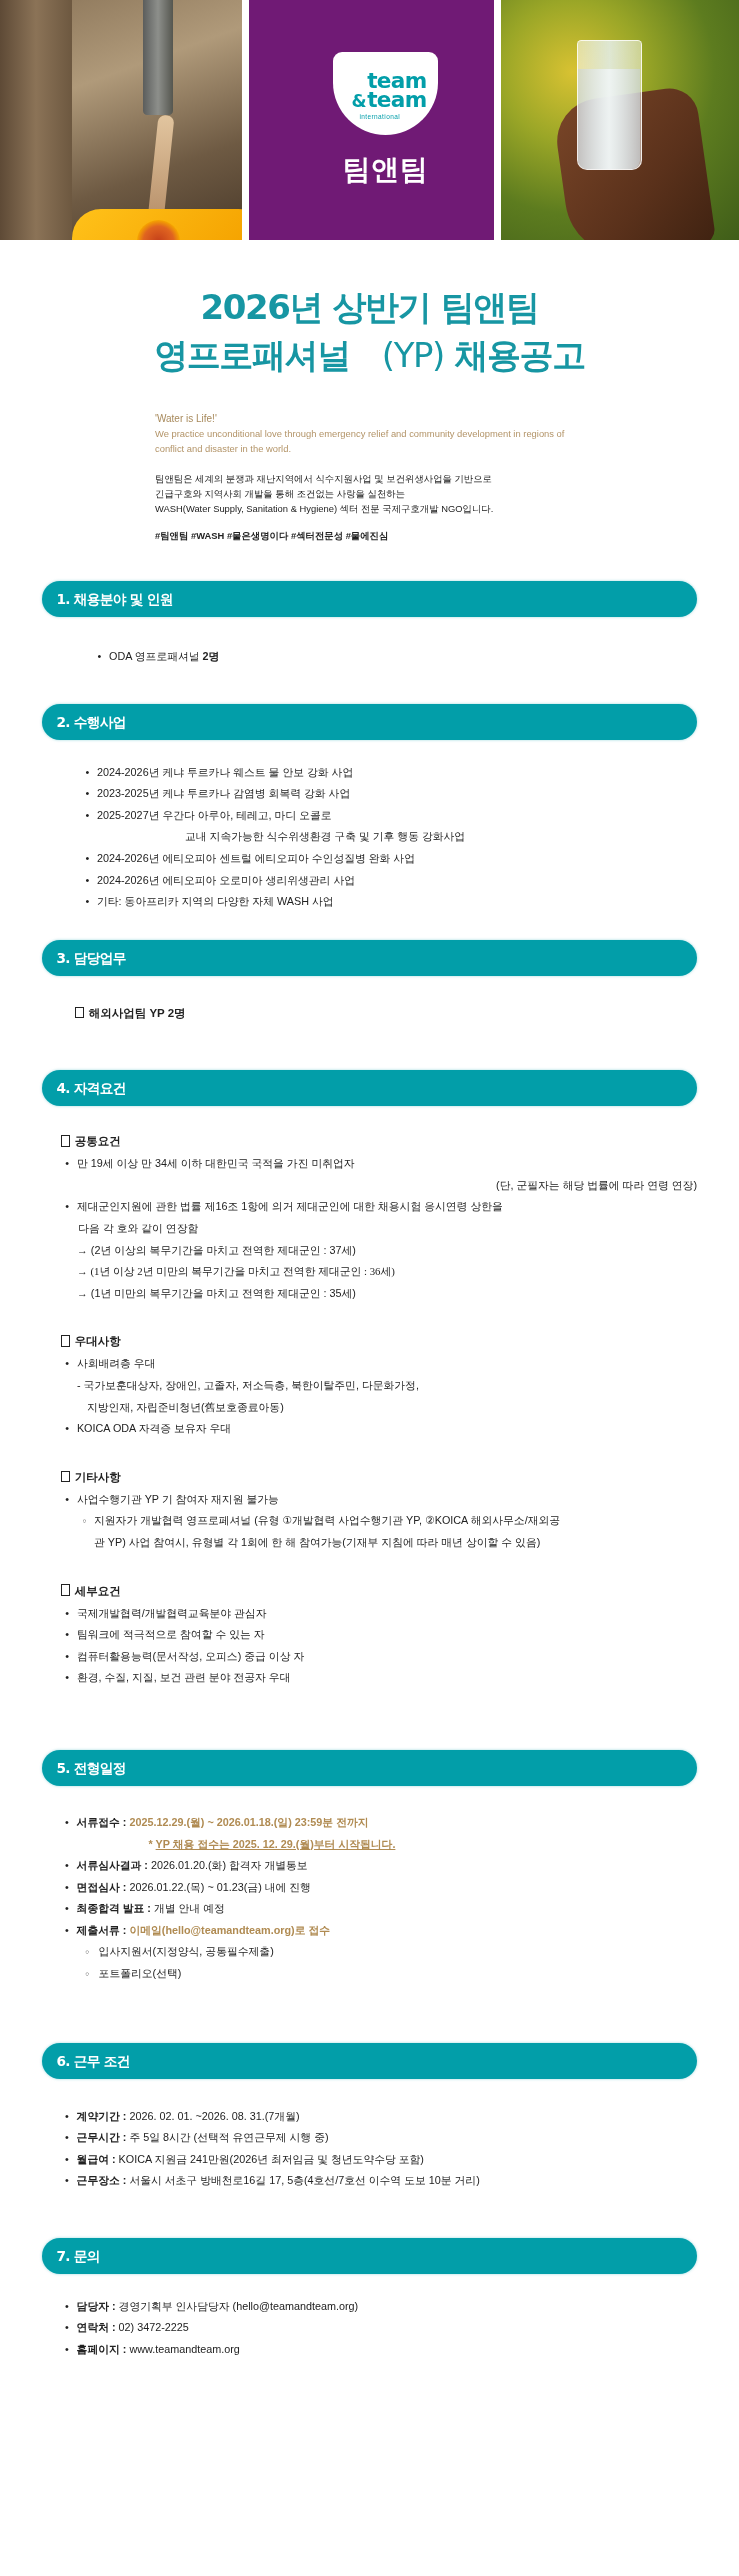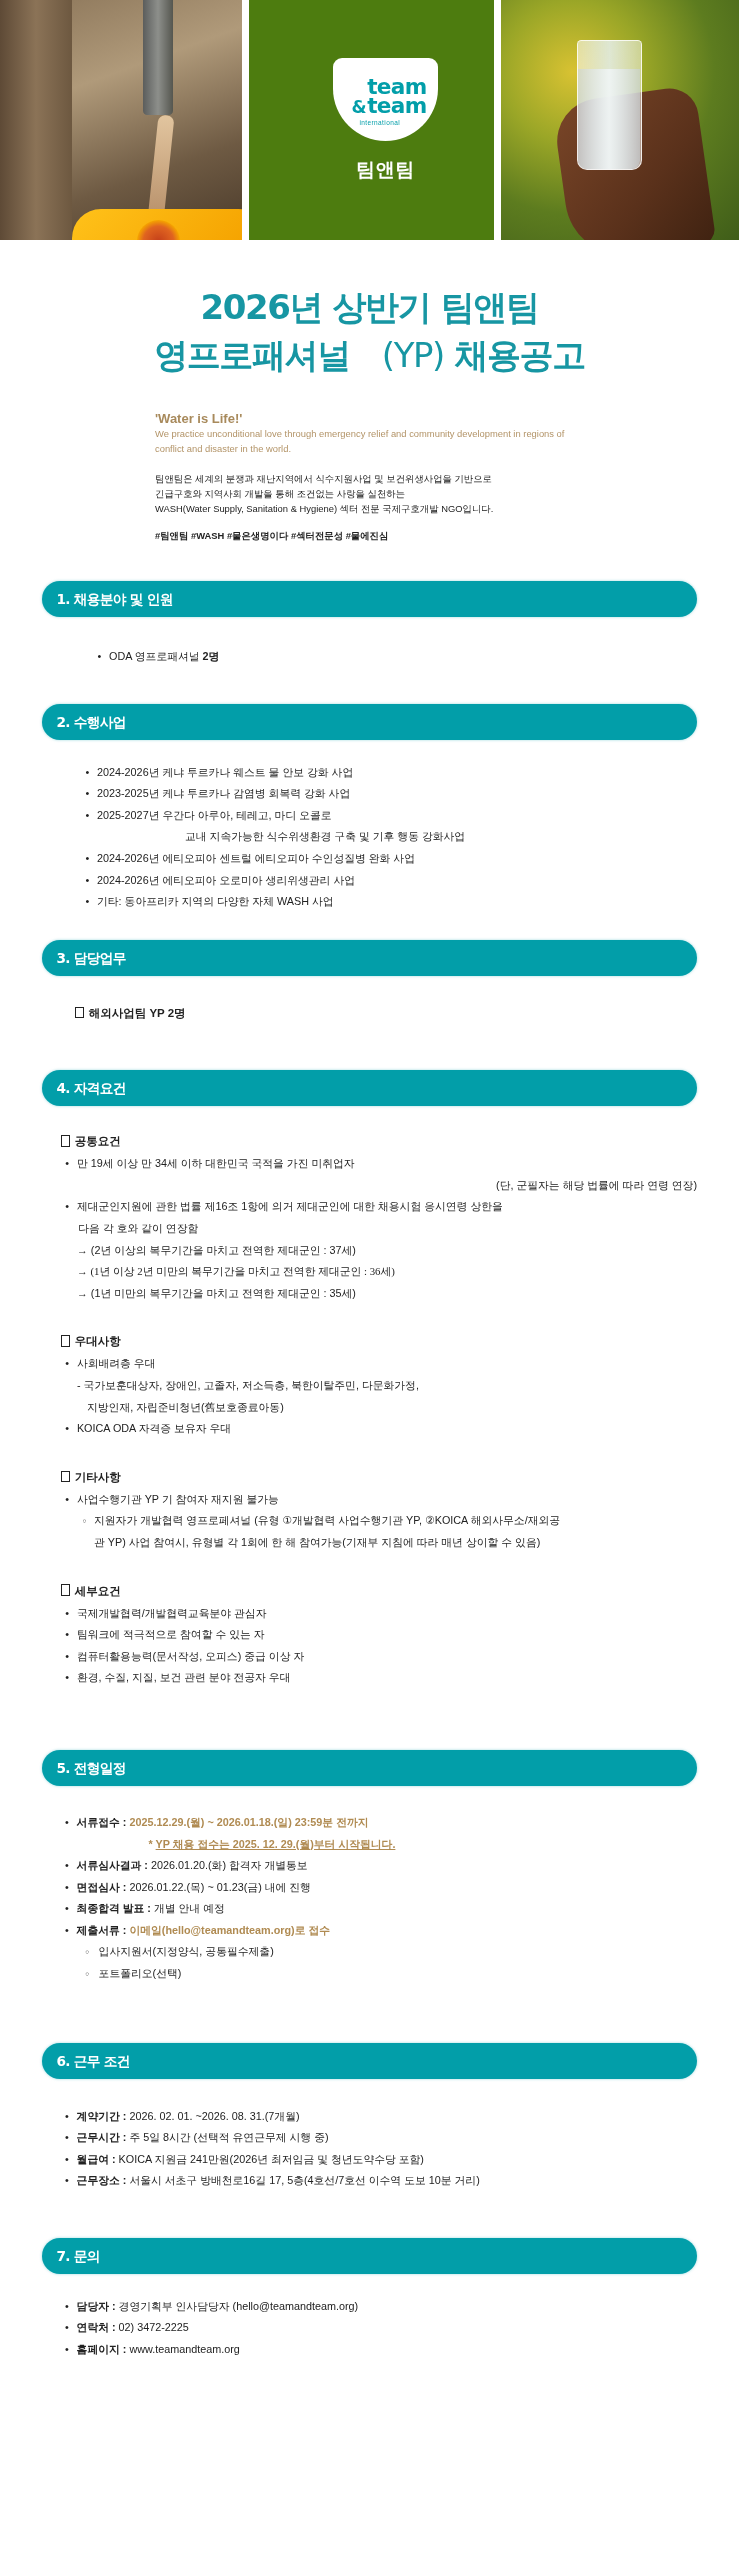--- a/index.html
+++ b/index.html
@@ -3,50 +3,50 @@
 <meta charset="utf-8">
 <style>
   * { box-sizing: border-box; margin: 0; padding: 0; }
   html, body { width: 739px; background: #ffffff; }
   body { font-family: "Liberation Sans", "DejaVu Sans", sans-serif; color: #222; }
 
   
   .hero { position: relative; width: 739px; height: 240px; display: flex; gap: 7.2px; background: #fff; }
   .hero-panel { height: 240px; overflow: hidden; position: relative; }
   .hero-left { width: 242px; background: linear-gradient(160deg, #8a7458 0%, #b09a7a 35%, #6e5a43 70%, #4a3a2a 100%); }
-  .hero-center { width: 245px; background: #4d7c0f; display: flex; flex-direction: column; align-items: center; justify-content: center; padding-left: 28px; }
+  .hero-center { width: 245px; background: #701a75; display: flex; flex-direction: column; align-items: center; justify-content: center; padding-left: 28px; }
   .hero-right { width: 238px; background: radial-gradient(circle at 30% 30%, #d8c232 0%, #9aa627 30%, #5d7c1f 60%, #3f5d19 100%); }
 
   
   .pipe { position: absolute; left: 143px; top: 0; width: 30px; height: 115px; background: linear-gradient(90deg, #5b5d5c, #8d8f8b, #55564f); border-radius: 0 0 4.3px 4.3px; }
   .stream { position: absolute; left: 151px; top: 115px; width: 16px; height: 144px; background: linear-gradient(180deg, rgba(240,210,170,0.85), rgba(220,160,110,0.6)); border-radius: 7.2px; transform: rotate(6deg); }
   .jerrycan { position: absolute; left: 72px; top: 209px; width: 188px; height: 159px; background: linear-gradient(135deg, #ffc21a, #f5a300 60%, #d98a00); border-radius: 29px 21.6px 0 0; }
   .can-mouth { position: absolute; left: 137px; top: 220px; width: 43px; height: 43px; border-radius: 50%; background: radial-gradient(circle, #c43f1a 0%, #e06420 50%, #f5a300 70%); }
   .left-pillar { position: absolute; left: 0; top: 0; width: 72px; height: 240px; background: linear-gradient(90deg, #5e4a36, #8b7357, #6d5840); }
 
   
   .glass { position: absolute; left: 76px; top: 40px; width: 65px; height: 130px; background: linear-gradient(90deg, rgba(255,255,255,0.55), rgba(230,240,240,0.85), rgba(255,255,255,0.5)); border-radius: 4.3px 4.3px 10px 10px; border: 1.4px solid rgba(255,255,255,0.8); }
   .water { position: absolute; left: 77px; top: 69px; width: 62px; height: 100px; background: linear-gradient(90deg, rgba(200,210,215,0.6), rgba(240,245,245,0.9), rgba(200,210,215,0.6)); border-radius: 0 0 8.7px 8.7px; }
   .hand { position: absolute; left: 61px; top: 94px; width: 144px; height: 159px; background: linear-gradient(135deg, #7a4628, #5a311b 60%, #3f2211); border-radius: 43px 29px 14.4px 58px; transform: rotate(-8deg); }
 
   
   .logo-circle { width: 105px; height: 83px; background: #fff; border-radius: 0 0 58px 58px / 0 0 58px 58px; border-top-left-radius: 10px; border-top-right-radius: 10px; display: flex; flex-direction: column; align-items: flex-end; justify-content: center; padding-right: 11.5px; padding-top: 4.3px; }
   .logo-word { color: #029ea9; font-weight: bold; font-size: 21.6px; line-height: 19px; letter-spacing: -0.7px; font-family: "DejaVu Sans", sans-serif; }
   .logo-amp { color: #029ea9; font-size: 17.3px; margin-right: 1.4px; }
   .logo-intl { color: #029ea9; font-size: 6.5px; letter-spacing: 0.4px; align-self: center; margin-top: 2.2px; }
-  .logo-kr { color: #fff; font-size: 19px; font-weight: bold; margin-top: 16px; letter-spacing: 0.7px; font-family: "DejaVu Sans", sans-serif; }
+  .logo-kr { color: #fff; font-size: 28px; font-weight: bold; margin-top: 16px; letter-spacing: 0.7px; font-family: "DejaVu Sans", sans-serif; }
 
   
   .title-block { text-align: center; padding-top: 43px; }
   .title-line { color: #1796a3; font-family: "DejaVu Sans", sans-serif; font-weight: bold; font-size: 34px; line-height: 48px; letter-spacing: -1.4px; }
   .title-yp { font-weight: normal; margin-left: 32px; }
 
   
   .intro { margin-left: 155px; margin-top: 32px; width: 433px; }
-  .intro-quote { color: #a88a5c; font-weight: bold; font-size: 13px; line-height: 15px; }
+  .intro-quote { color: #a88a5c; font-weight: normal; font-size: 10px; line-height: 15px; }
   .intro-en { color: #b39468; font-size: 9.4px; line-height: 15px; }
   .intro-kr { color: #222; font-size: 9.4px; line-height: 15px; margin-top: 15px; }
   .intro-tags { color: #222; font-size: 9.4px; font-weight: bold; margin-top: 14.4px; }
 
   
   .section { margin: 0 42px 0 42px; }
   .section-header { height: 36px; background: #029ea9; border-radius: 18px; color: #fff; font-weight: bold; font-size: 13.7px; line-height: 36px; padding-left: 14.4px; font-family: "DejaVu Sans", sans-serif; letter-spacing: -0.7px; box-shadow: 0 0 2.9px rgba(2,158,169,0.4); }
   .section-body { padding-top: 29px; font-size: 10.8px; color: #222; }
   ul.bullets { list-style: none; }
   ul.bullets li { position: relative; padding-left: 13px; line-height: 21.6px; font-size: 10.8px; }

